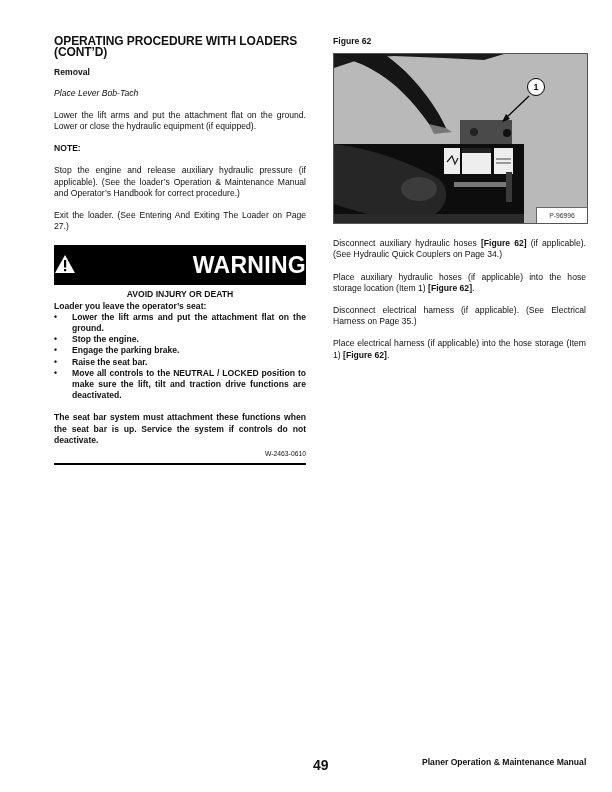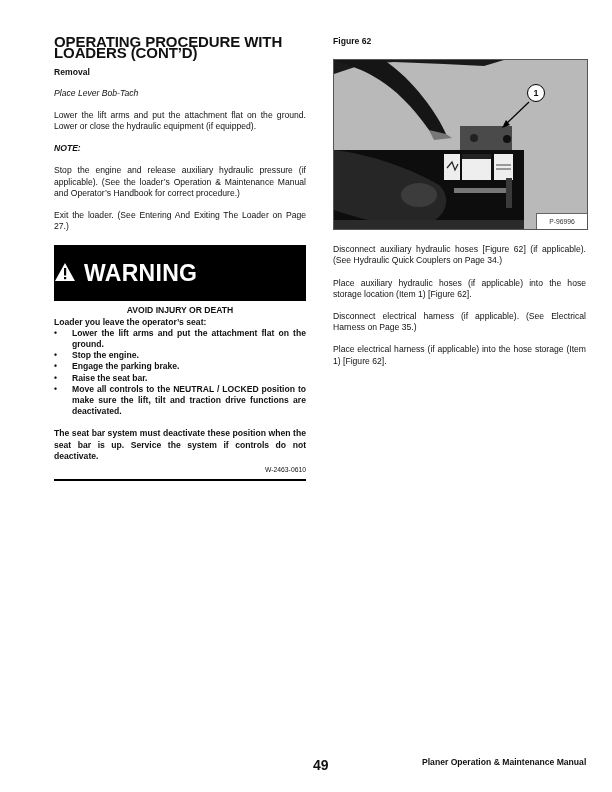--- a/index.html
+++ b/index.html
@@ -1,48 +1,48 @@
 <!DOCTYPE html>
 <html><head>
 <meta charset="utf-8">
 <style>
   html, body { margin: 0; padding: 0; background: #ffffff; }
   body { width: 612px; height: 792px; position: relative; overflow: hidden;
          font-family: "Liberation Sans", sans-serif; color: #111; }
   .col { position: absolute; font-size: 8.6px; line-height: 11.2px; }
   .left { left: 54px; top: 36px; width: 252px; }
   .right { left: 333px; top: 36px; width: 253px; }
-  .h1 { font-weight: bold; font-size: 15px; margin: 0 0 9px 0; letter-spacing: -0.1px; }
+  .h1 { font-weight: bold; font-size: 12px; margin: 0 0 9px 0; letter-spacing: -0.1px; }
   .h2 { font-weight: bold; margin: 0 0 9px 0; }
   .italic { font-style: italic; margin: 0 0 11px 0; }
   p { margin: 0 0 11px 0; text-align: justify; }
-  .note { display: flex; font-weight: bold; margin: 0 0 11px 0; font-style: italic; }
+  .note { display: flex; font-weight: bold; margin: 0 0 11px 0; }
   .note .lbl { flex: 0 0 36px; }
   .note .txt { flex: 1; text-align: justify; }
-  .warnbox { background: #000; height: 56px; margin: 13px 0 4px 0; display: flex;
-             align-items: center; justify-content: flex-start; color: #fff; }
+  .warnbox { background: #000; height: 40px; margin: 13px 0 4px 0; display: flex;
+             align-items: center; justify-content: space-between; color: #fff; }
   .warnbox .word { font-weight: bold; font-size: 23px; letter-spacing: 0.3px; margin-left: 8px; }
   .avoid { text-align: center; font-weight: bold; }
   .before { font-weight: bold; }
   ul.bul { list-style: none; padding: 0; margin: 0; }
   ul.bul li { display: flex; font-weight: bold; }
   ul.bul li .dot { flex: 0 0 18px; }
   ul.bul li .t { flex: 1; text-align: justify; }
   .seatbar { font-weight: bold; margin-top: 11px; text-align: justify; }
   .wcode { text-align: right; font-size: 6.8px; margin-top: 2px; }
   .rule { height: 2px; background: #000; margin-top: 4px; }
-  .figlabel { font-weight: bold; margin: 0 0 12px 0; }
+  .figlabel { font-weight: bold; margin: 0 0 6px 0; }
   .photo { position: relative; width: 253px; height: 169px; border: 1px solid #555;
            background: linear-gradient(180deg, #bdbdbd 0%, #b4b4b4 100%); overflow: hidden; margin-bottom: 14px; }
   .photo .pcode { position: absolute; right: 0; bottom: 0; width: 50px; height: 15px; background: #fff;
                   border-top: 1px solid #666; border-left: 1px solid #666; font-size: 6.8px;
                   display: flex; align-items: center; justify-content: center; color: #333; }
   .callout { position: absolute; width: 16px; height: 16px; border-radius: 50%; border: 1.2px solid #000;
              background: #fff; font-size: 9px; font-weight: bold; display: flex; align-items: center; justify-content: center; }
-  .b { font-weight: normal; }
+  .b { font-weight: bold; }
   .footer-num { position: absolute; left: 313px; top: 757px; font-size: 14px; font-weight: bold; }
   .footer-title { position: absolute; left: 414px; top: 757px; font-size: 8.6px; font-weight: bold; padding-left: 8px; }
 </style>
 </head>
 <body>
 
 <div class="col left">
   <div class="h1">OPERATING PROCEDURE WITH LOADERS (CONT’D)</div>
   <div class="h2">Removal</div>
   <div class="italic">Place Lever Bob-Tach</div>
@@ -81,21 +81,21 @@
         </li>
       <li>
           <span class="dot">•</span>
           <span class="t">Raise the seat bar.</span>
         </li>
       <li>
           <span class="dot">•</span>
           <span class="t">Move all controls to the NEUTRAL / LOCKED position to make sure the lift, tilt and traction drive functions are deactivated.</span>
         </li>
     </ul>
-    <div class="seatbar">The seat bar system must deactivate these position when the seat bar is up. Service the system if controls do not deactivate.</div>
+    <div class="seatbar">The seat bar system must attachment these functions when the seat bar is up. Service the system if controls do not deactivate.</div>
     <div class="wcode">W-2463-0610</div>
     <div class="rule"></div>
   </div>
 </div>
 
 <div class="col right">
   <div class="figlabel">Figure 62</div>
   <div class="photo">
     <svg width="253" height="169" viewBox="0 0 253 169">
 

